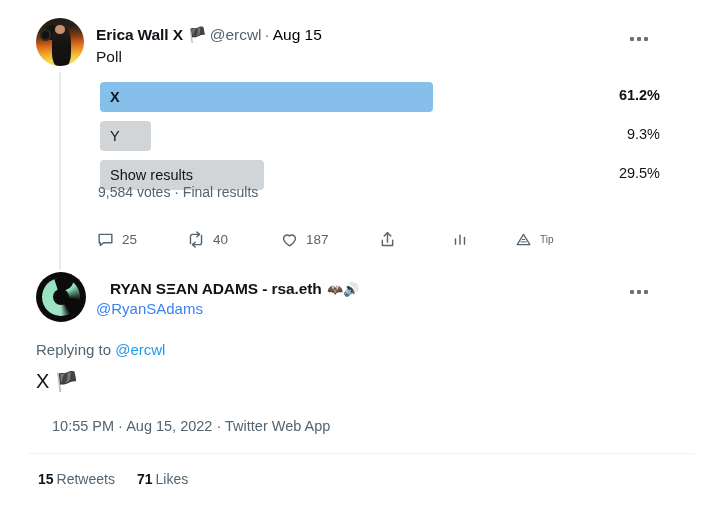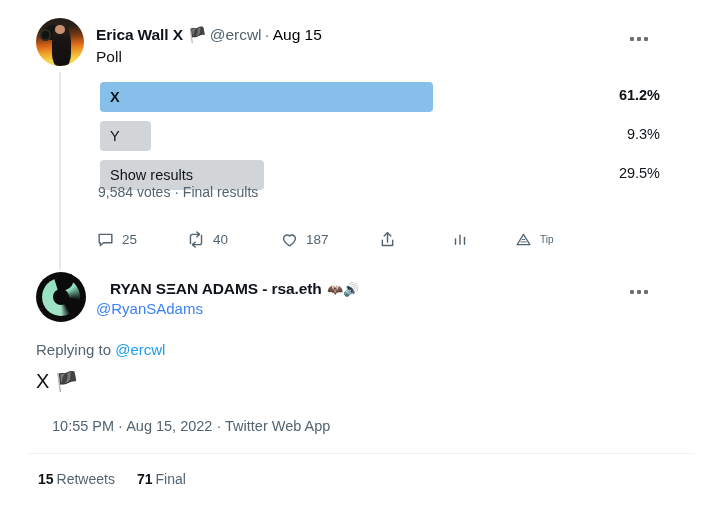--- a/index.html
+++ b/index.html
@@ -303,18 +303,18 @@
 
     <div class="timestamp">10:55 PM · Aug 15, 2022 · Twitter Web App</div>
 
     <div class="divider"></div>
 
     <div class="stats">
       <div class="stat">
         <b>15</b><span>Retweets</span>
       </div>
       <div class="stat">
-        <b>71</b><span>Final</span>
+        <b>71</b><span>Likes</span>
       </div>
     </div>
   </div>
 
 </div>
 
 </body></html>

